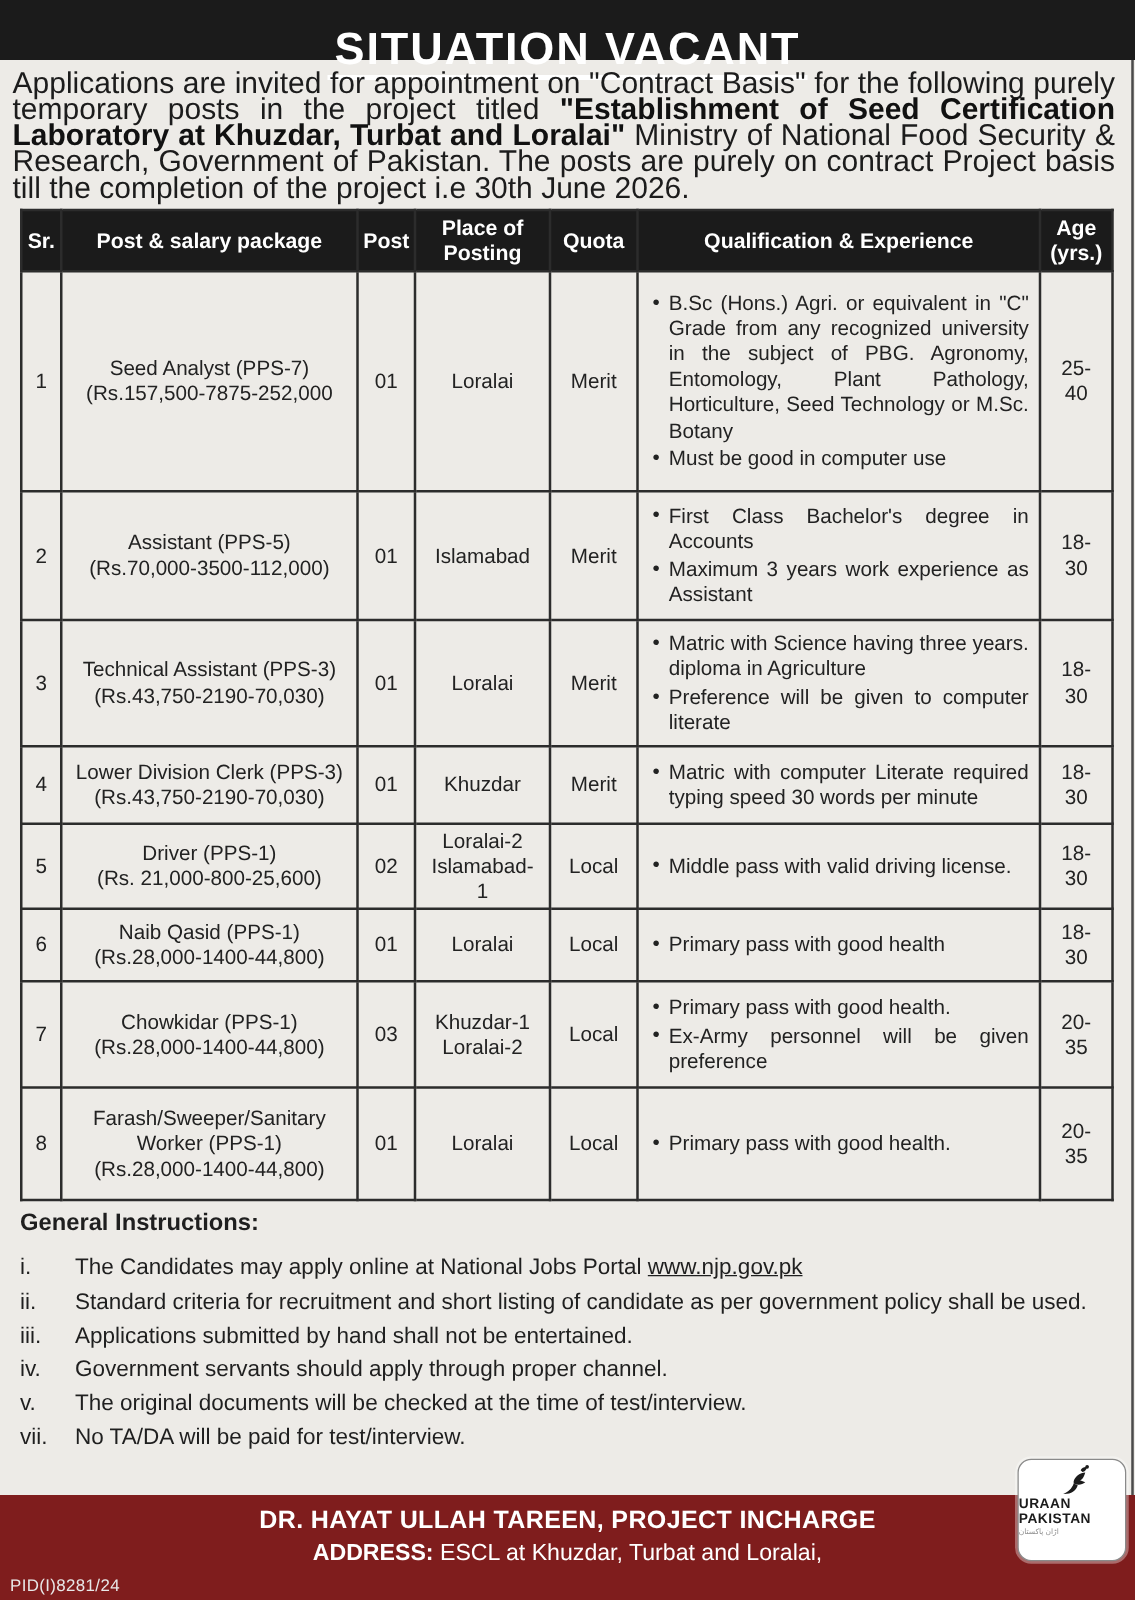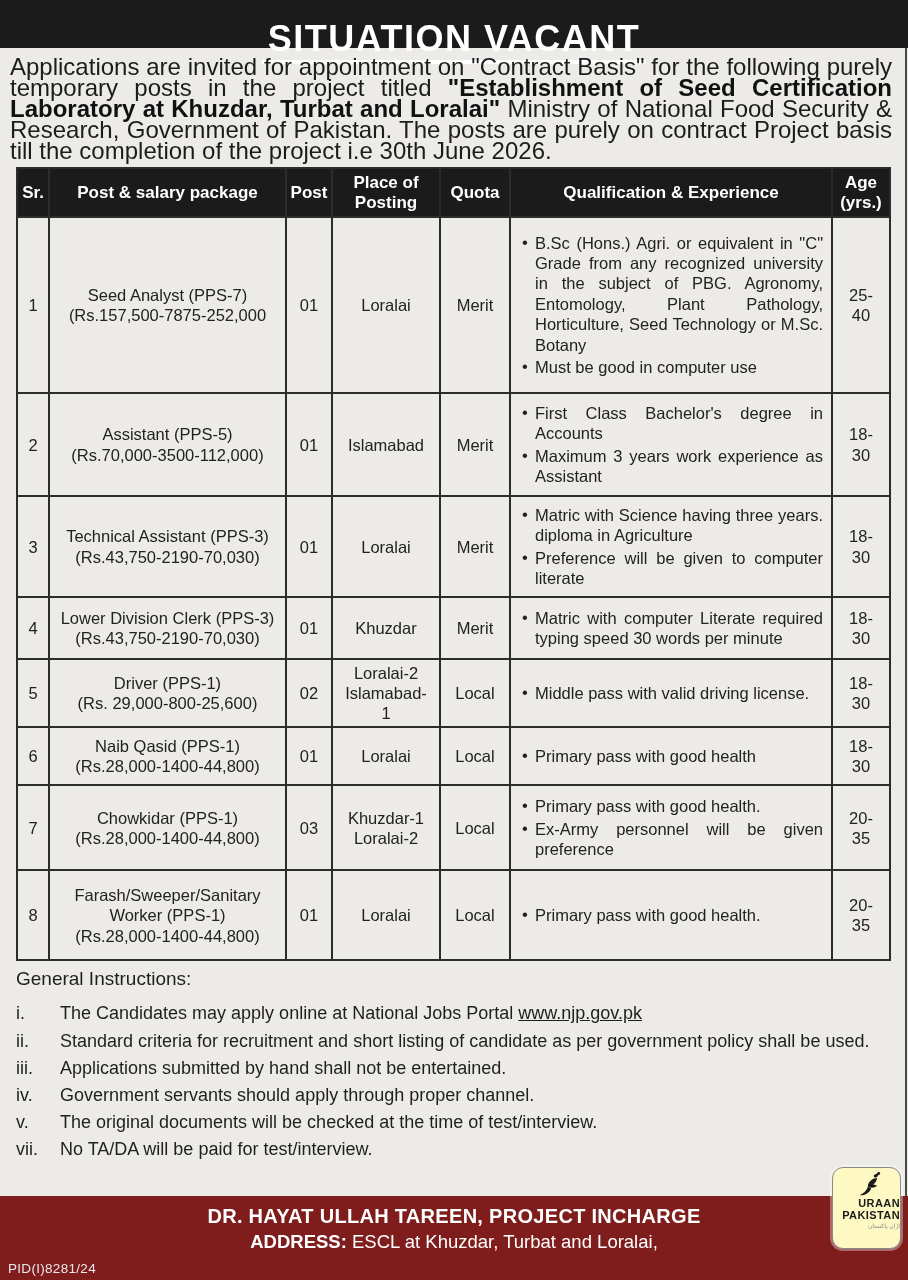--- a/index.html
+++ b/index.html
@@ -66,21 +66,21 @@
   tbody tr:nth-child(2) { height: 103px; }
   tbody tr:nth-child(3) { height: 101px; }
   tbody tr:nth-child(4) { height: 62px; }
   tbody tr:nth-child(5) { height: 67px; }
   tbody tr:nth-child(6) { height: 58px; }
   tbody tr:nth-child(7) { height: 85px; }
   tbody tr:nth-child(8) { height: 90px; }
 
   
   .instructions { margin: 7px 18px 0 16px; }
-  .inst-heading { font-weight: normal; font-size: 19px; margin-bottom: 13px; }
+  .inst-heading { font-weight: bold; font-size: 19px; margin-bottom: 13px; }
   .inst-item { display: flex; font-size: 18px; line-height: 1.15; margin-top: 6.5px; }
   .inst-num { width: 44px; flex: none; }
   .inst-text { flex: 1; }
   .inst-link { color: inherit; text-decoration: underline; }
 
   
   .footer {
     position: absolute; left: 0; right: 0; bottom: 0; height: 84px;
     background: #7f1d1d; color: #fff; text-align: center;
     padding-top: 9px;
@@ -89,23 +89,23 @@
   .footer-line2 { font-size: 18.5px; margin-top: 3px; }
   .footer-line3 { font-size: 18.5px; margin-top: 3px; }
   .pid {
     position: absolute; left: 8px; bottom: 4px;
     font-size: 13.5px; color: #e8e8e8; letter-spacing: 0.3px;
   }
 
   
   .badge {
     position: absolute; right: 7px; bottom: 31px;
-    width: 69px; height: 82px;
-    background: #fef9c3; border: 1px solid #8a8a8a; border-radius: 11px;
-    text-align: right; padding-top: 3px;
+    width: 87px; height: 82px;
+    background: #ffffff; border: 1px solid #8a8a8a; border-radius: 11px;
+    text-align: left; padding-top: 3px;
     box-shadow: 0 0 0 2px rgba(255,255,255,0.35);
   }
   .badge svg { width: 30px; height: 26px; display: block; margin: 0 auto; }
   .badge-line { font-size: 11px; font-weight: bold; color: #1b1b1b; line-height: 1.12; letter-spacing: 0.4px; }
   .badge-sub { font-size: 6px; color: #8d8d8d; margin-top: 1px; line-height: 1; }
 </style>
 </head>
 <body>
 
 <div class="title-bar">
@@ -215,21 +215,21 @@
             <li>Matric with computer Literate required typing speed 30 words per minute</li>
           </ul>
         </td>
         <td>18-30</td>
       </tr>
 
       <tr>
         <td>5</td>
         <td>
           <div>Driver (PPS-1)</div>
-          <div>(Rs. 29,000-800-25,600)</div>
+          <div>(Rs. 21,000-800-25,600)</div>
         </td>
         <td>02</td>
         <td>
           <div>Loralai-2</div>
           <div>Islamabad-1</div>
         </td>
         <td>Local</td>
         <td class="c-qual">
           <ul class="qual-list">
             <li>Middle pass with valid driving license.</li>

